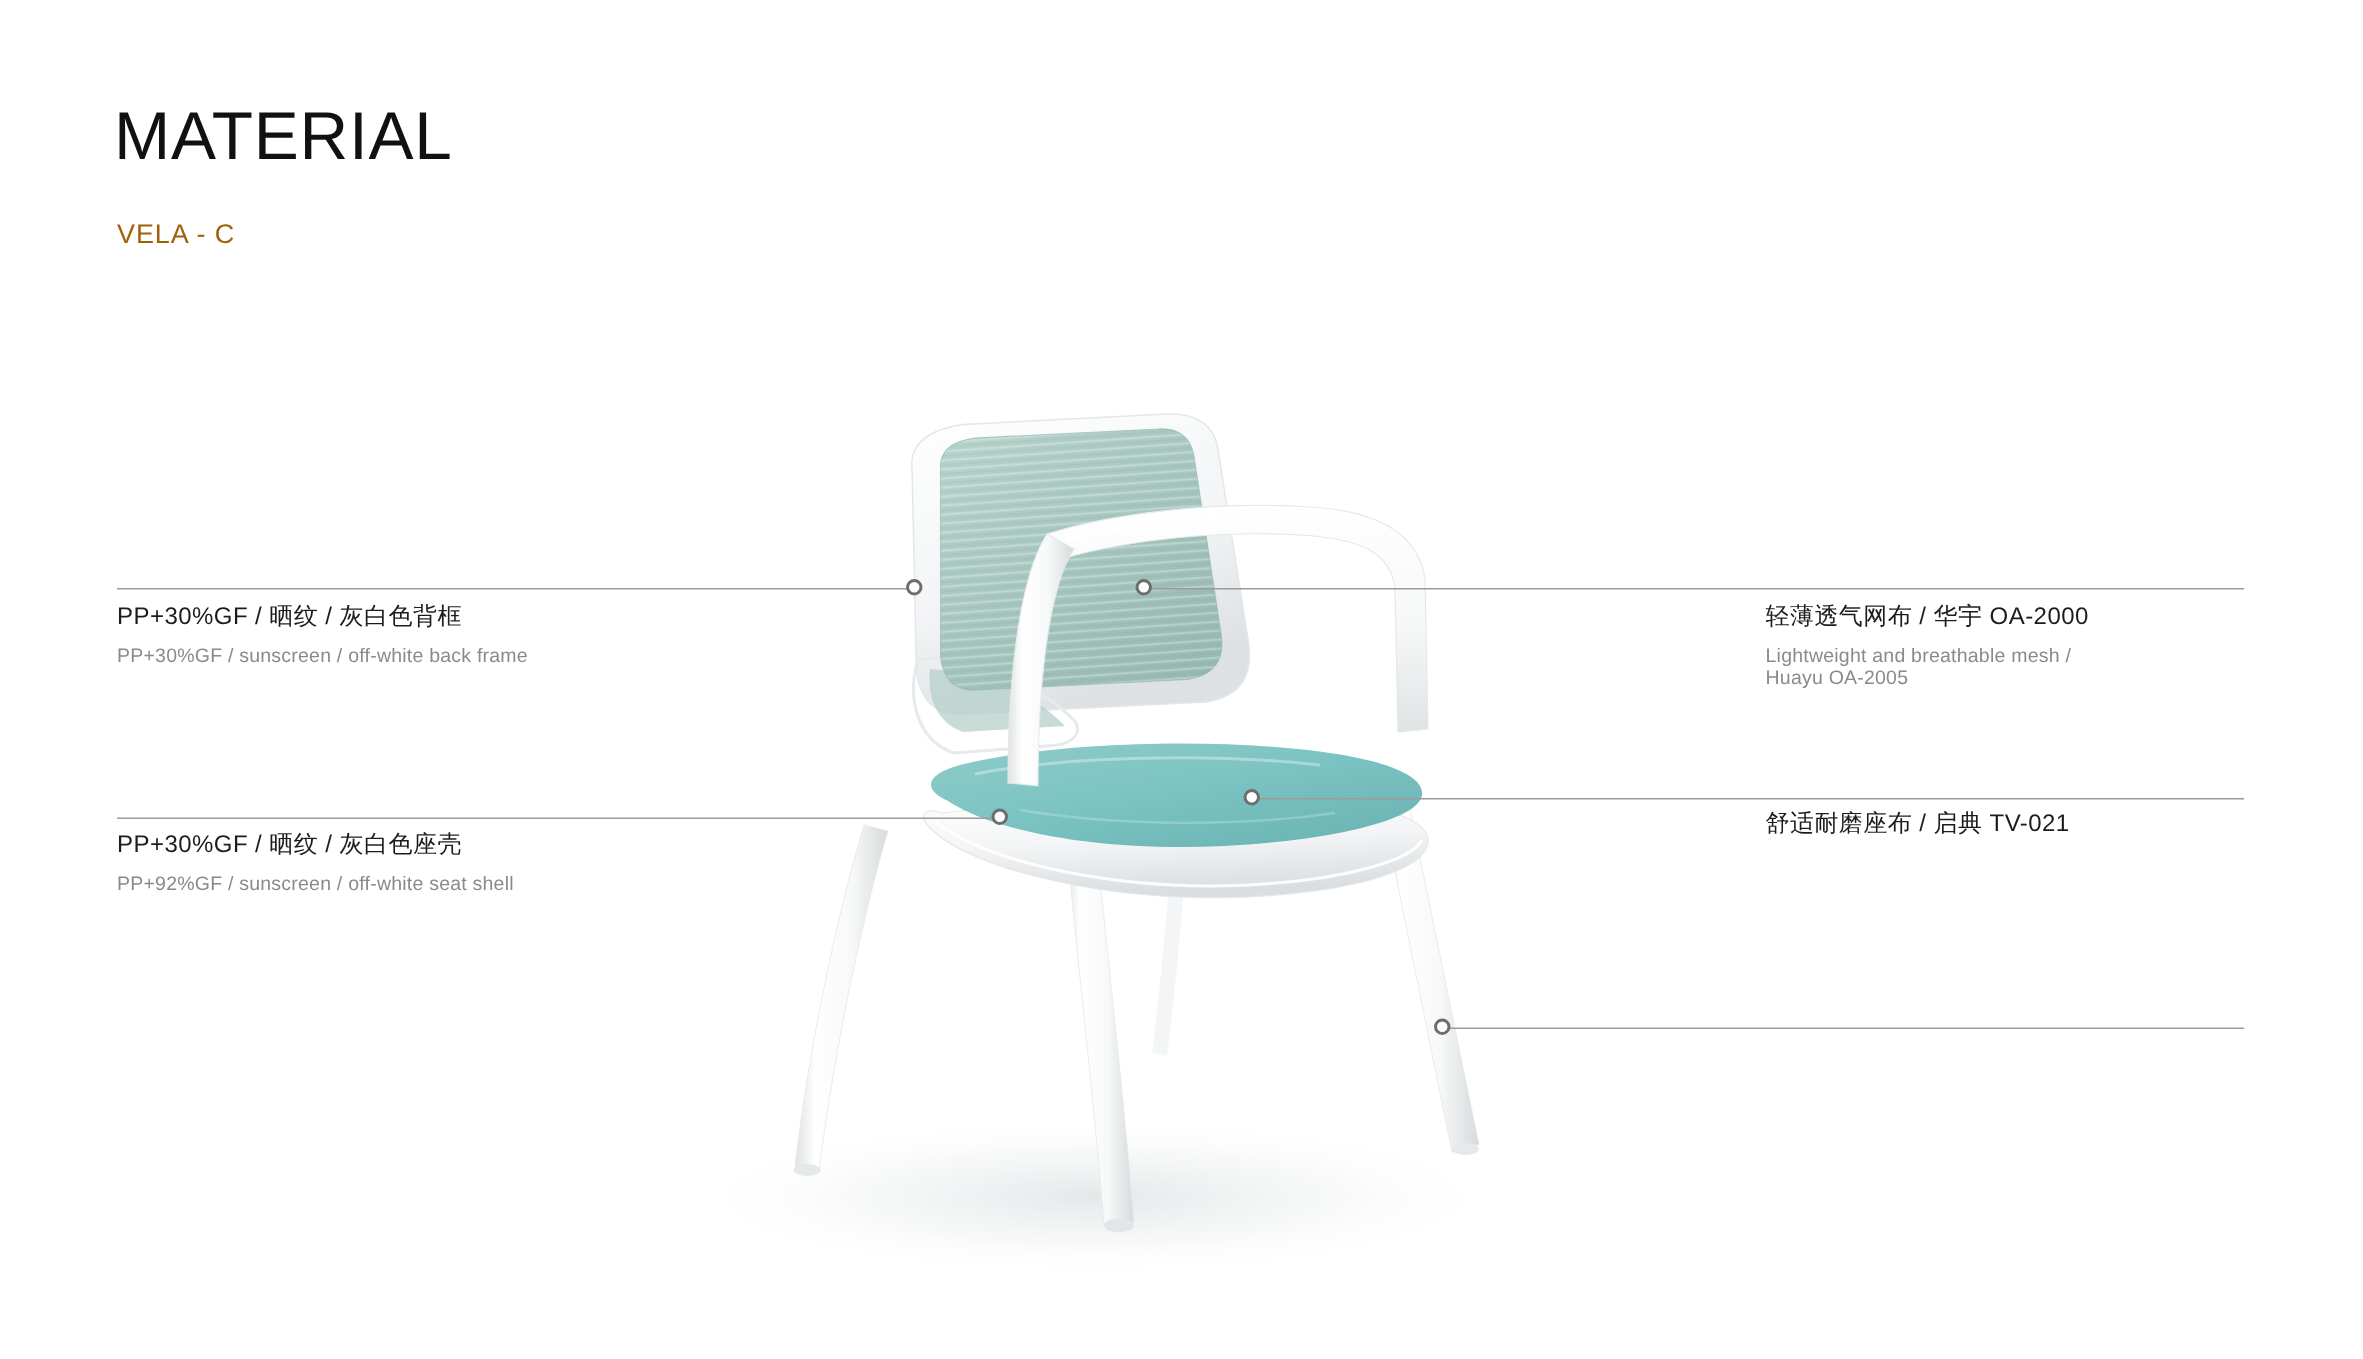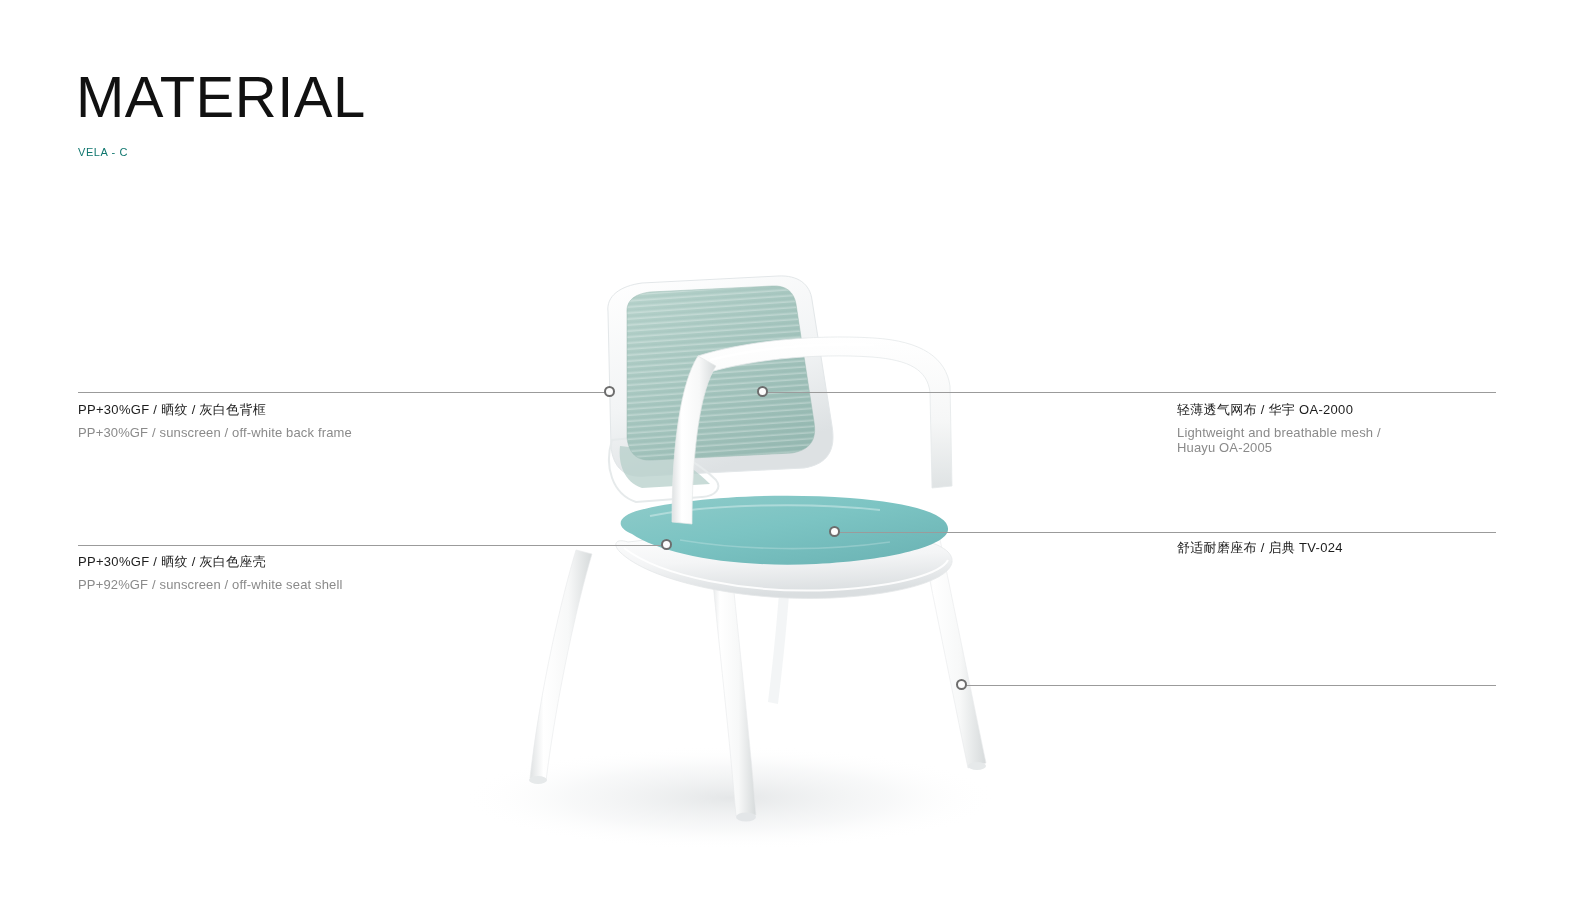--- a/index.html
+++ b/index.html
@@ -14,32 +14,32 @@
     height:906px;
     background:#ffffff;
     overflow:hidden;
   }
 
   
   #title{
     position:absolute;
     left:76px;
     top:68px;
-    font-size:58px;
+    font-size:45px;
     letter-spacing:0.5px;
     font-weight:400;
     color:#111111;
     line-height:1;
   }
   #subtitle{
     position:absolute;
     left:78px;
     top:146px;
-    font-size:11px;
-    color:#0f766e;
+    font-size:18px;
+    color:#a16207;
     letter-spacing:0.6px;
     font-weight:400;
   }
 
   
   .leader{
     position:absolute;
     height:1px;
     background:#9b9b9b;
   }
@@ -49,21 +49,21 @@
     height:11px;
     border-radius:50%;
     border:2.2px solid #6d6d6d;
     background:#fdfdfd;
     box-sizing:border-box;
   }
 
   
   .callout{position:absolute;}
   .callout .cn{
-    font-size:13px;
+    font-size:16px;
     color:#1c1c1c;
     font-weight:400;
     letter-spacing:0.3px;
     white-space:nowrap;
     line-height:1.3;
   }
   .callout .en{
     font-size:13px;
     color:#8a8a8a;
     font-weight:400;
@@ -248,17 +248,17 @@
     <div class="en">Lightweight and breathable mesh /
 Huayu OA-2005</div>
   </div>
 
   <div class="callout" style="left:78px; top:554px;">
     <div class="cn">PP+30%GF / 晒纹 / 灰白色座壳</div>
     <div class="en">PP+92%GF / sunscreen / off-white seat shell</div>
   </div>
 
   <div class="callout" style="left:1177px; top:540px;">
-    <div class="cn">舒适耐磨座布 / 启典 TV-024</div>
+    <div class="cn">舒适耐磨座布 / 启典 TV-021</div>
   </div>
 
 
 </div>
 
 </body></html>

